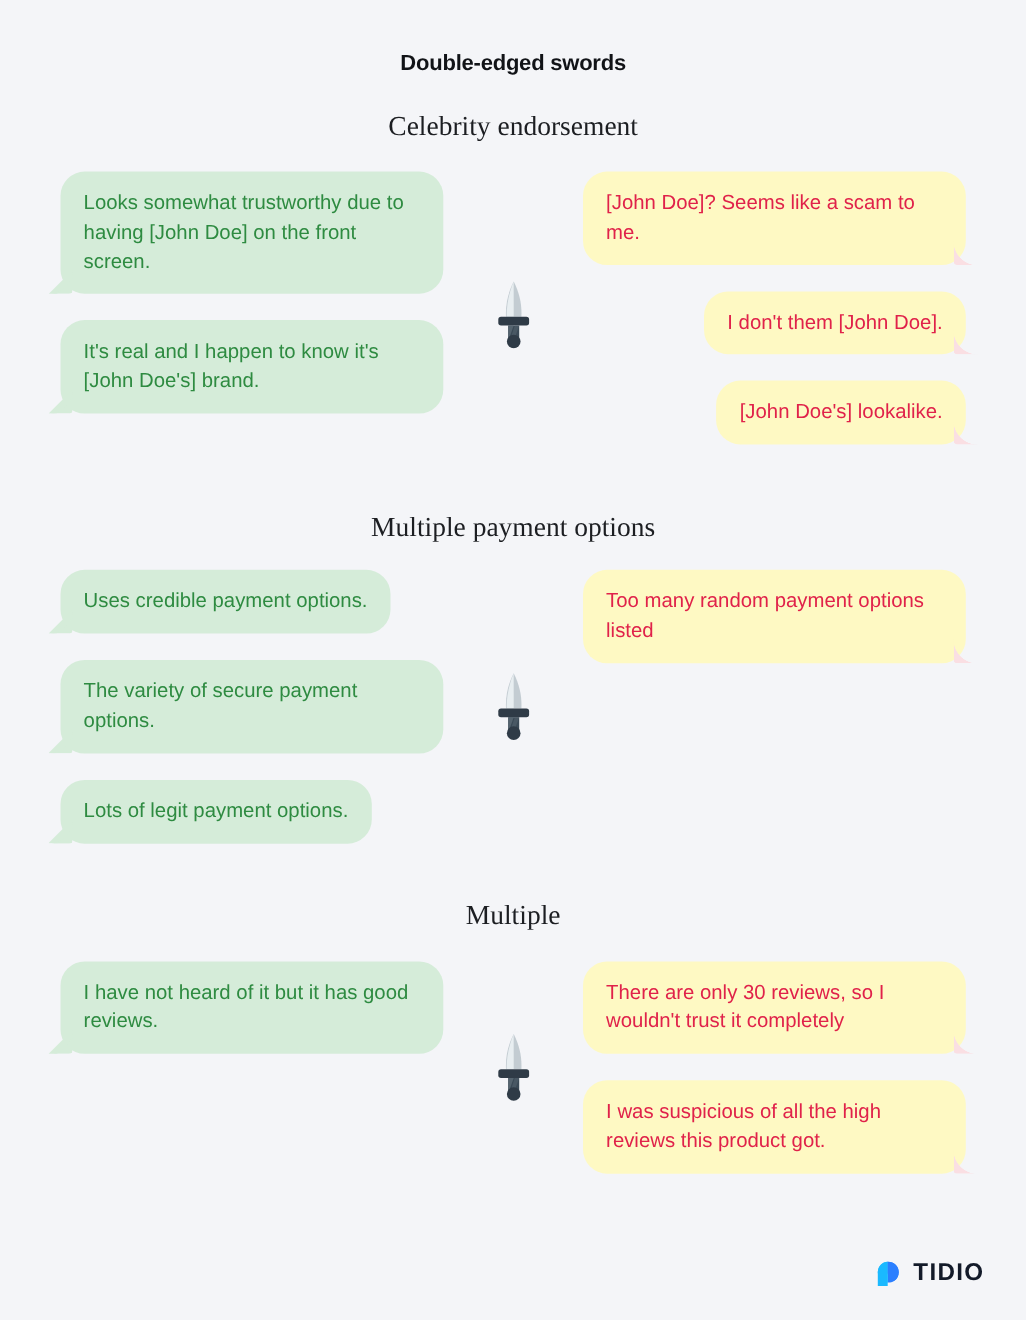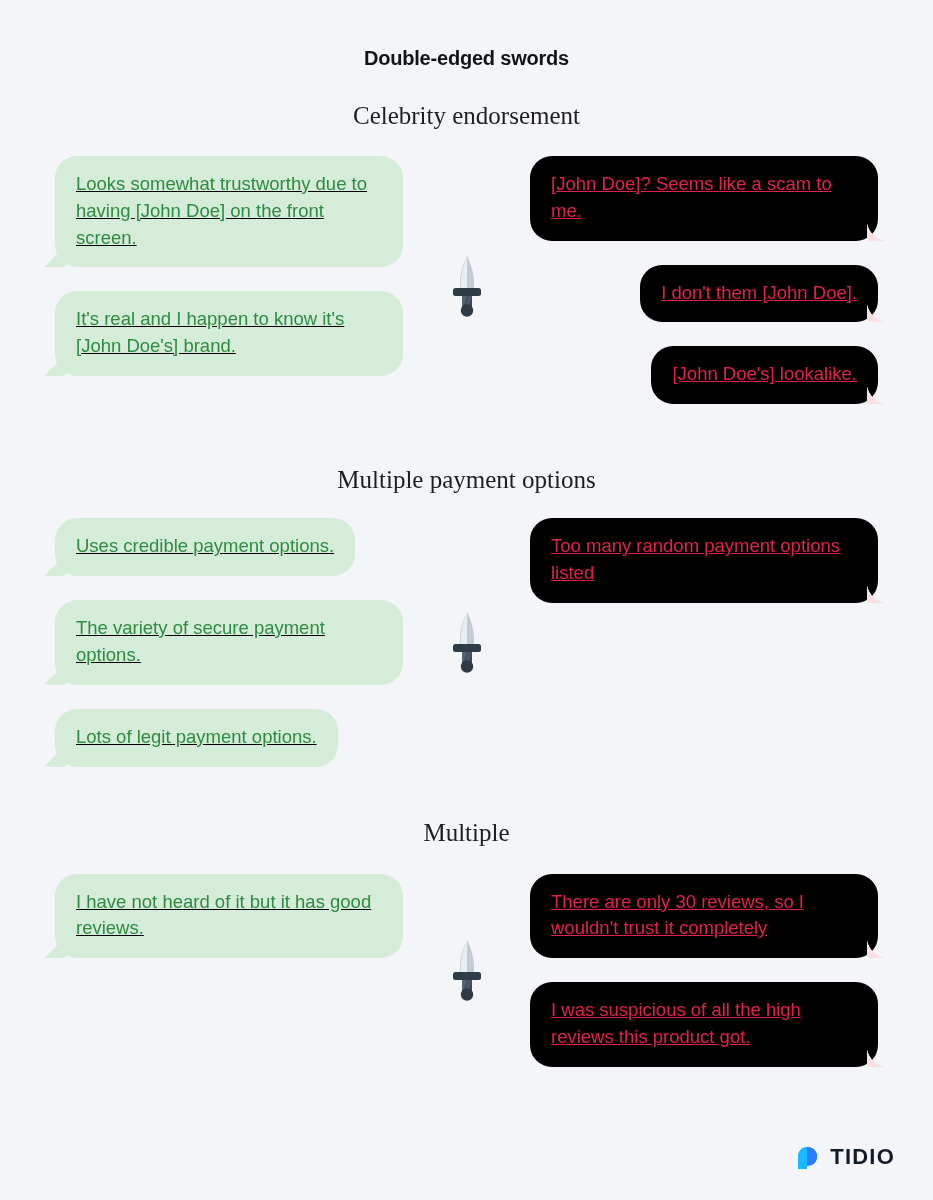--- a/index.html
+++ b/index.html
@@ -37,21 +37,21 @@
     align-items:flex-start;
     justify-content:space-between;
     padding:0 55px;
   }
 
   .col {
     width:348px;
     display:flex;
     flex-direction:column;
   }
-  .col-left { align-items:flex-end;text-decoration:underline; }
+  .col-left { align-items:flex-end; }
   .col-right { align-items:flex-end; }
 
   .dagger-wrap {
     width:80px;
     display:flex;
     align-items:center;
     justify-content:center;
     flex:0 0 80px;
   }
   .dagger { display:block; }
@@ -65,25 +65,24 @@
     max-width:348px;
     word-wrap:break-word;
   }
   .bubble.green {
     background:#d5ecd9;
     color:#2e8b41;
     align-self:flex-start;
     border-bottom-left-radius:22px;
   }
   .bubble.red {
-    background:#000000;
+    background:#fef9c3;
     color:#e0224a;
     align-self:flex-end;
     text-align:left;
-    text-decoration:underline;
   }
 
   
   .bubble.green::after {
     content:"";
     position:absolute;
     left:-11px;
     bottom:0;
     width:22px;
     height:22px;

